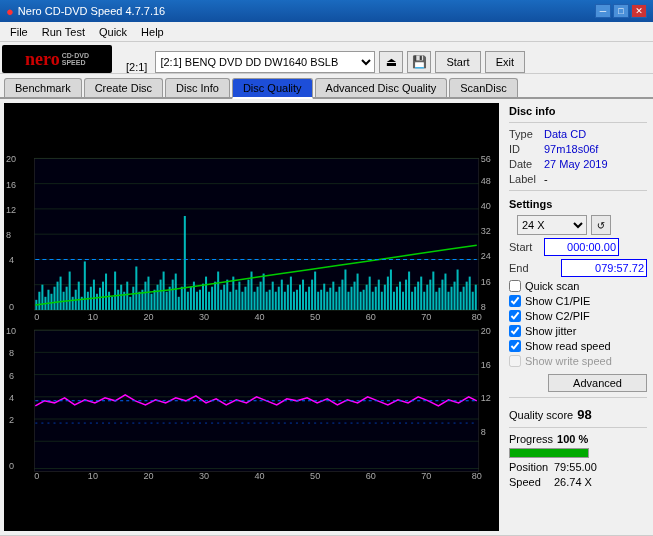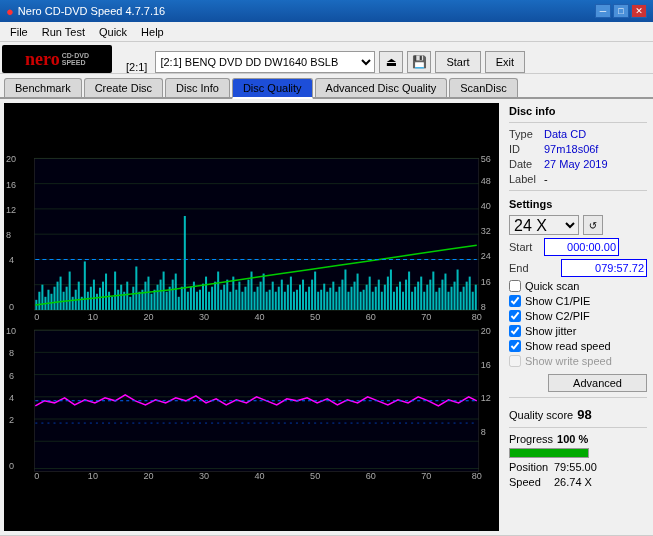--- a/index.html
+++ b/index.html
@@ -125,21 +125,21 @@
       overflow: hidden;
     }
     .panel-section-title {
       font-weight: bold; font-size: 11px; margin-top: 2px;
     }
     .info-row { display: flex; gap: 0; }
     .info-label { color: #333; min-width: 35px; }
     .info-value { color: #000; }
     .info-value.blue { color: #0000cc; }
     .settings-row { display: flex; align-items: center; gap: 4px; margin-top: 2px; }
-    .speed-select { width: 70px; height: 20px; font-size: 16px; border: 1px solid #999; }
+    .speed-select { width: 70px; height: 20px; font-size: 11px; border: 1px solid #999; margin-left: 8px; }
     .time-field {
       width: 80px; height: 18px; font-size: 11px;
       border: 1px solid #0000ff; background: white;
       color: #0000ff; text-align: right; padding-right: 2px;
     }
     .checkbox-row { display: flex; align-items: center; gap: 4px; }
     .checkbox-row input { width: 12px; height: 12px; }
     .advanced-btn {
       background: #e8e8e8; border: 1px solid #999;
       padding: 2px 24px; cursor: pointer; font-size: 11px;

